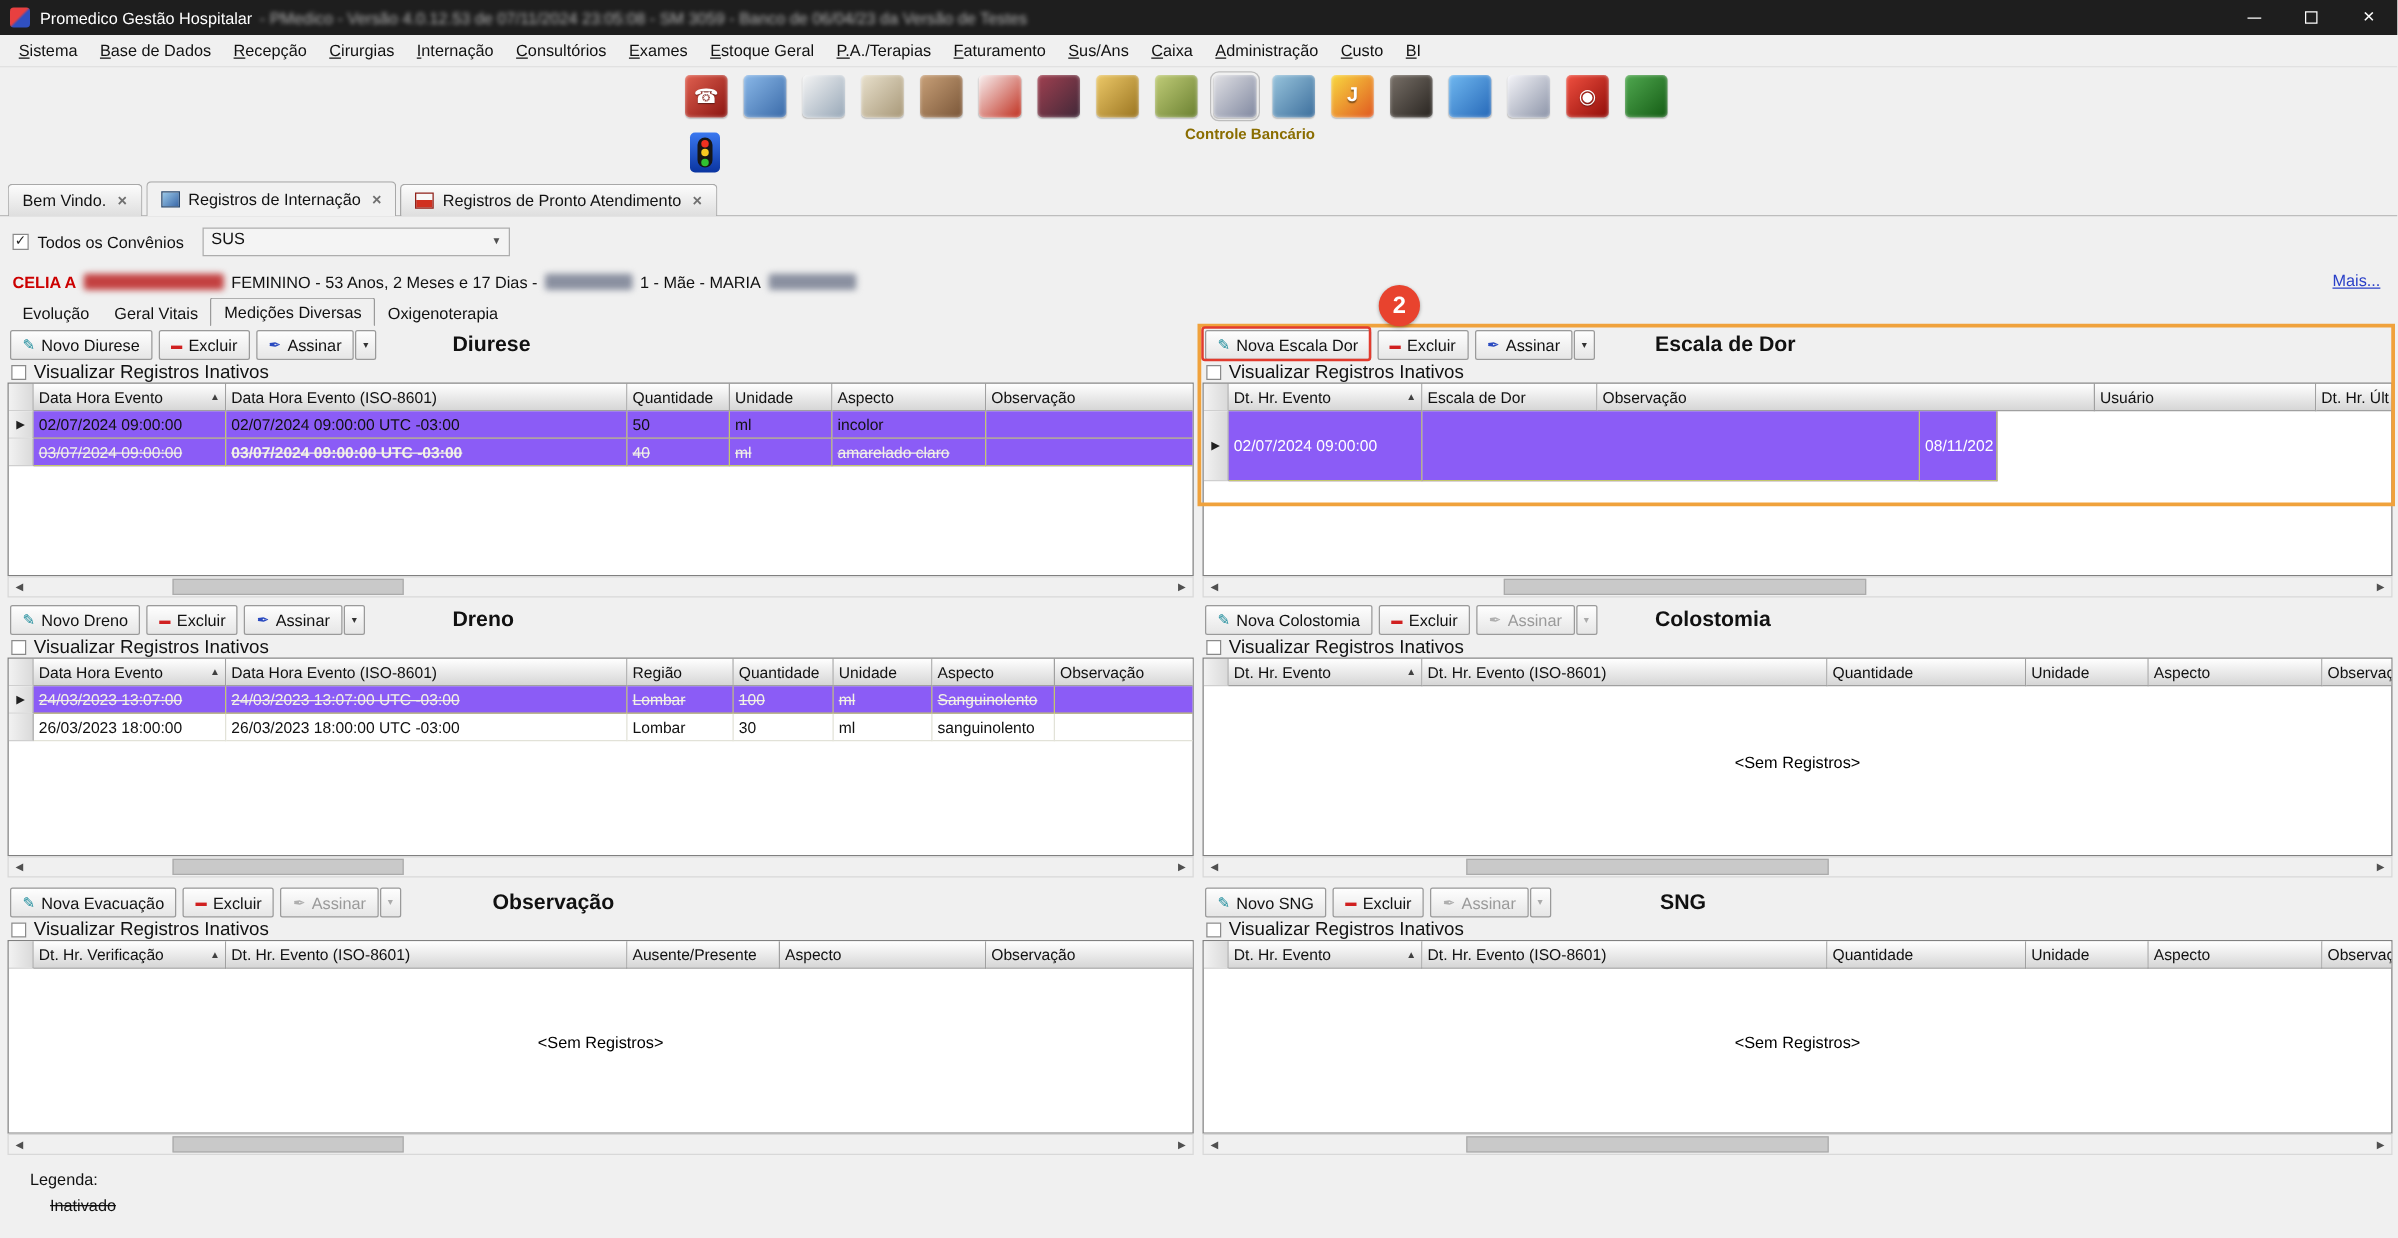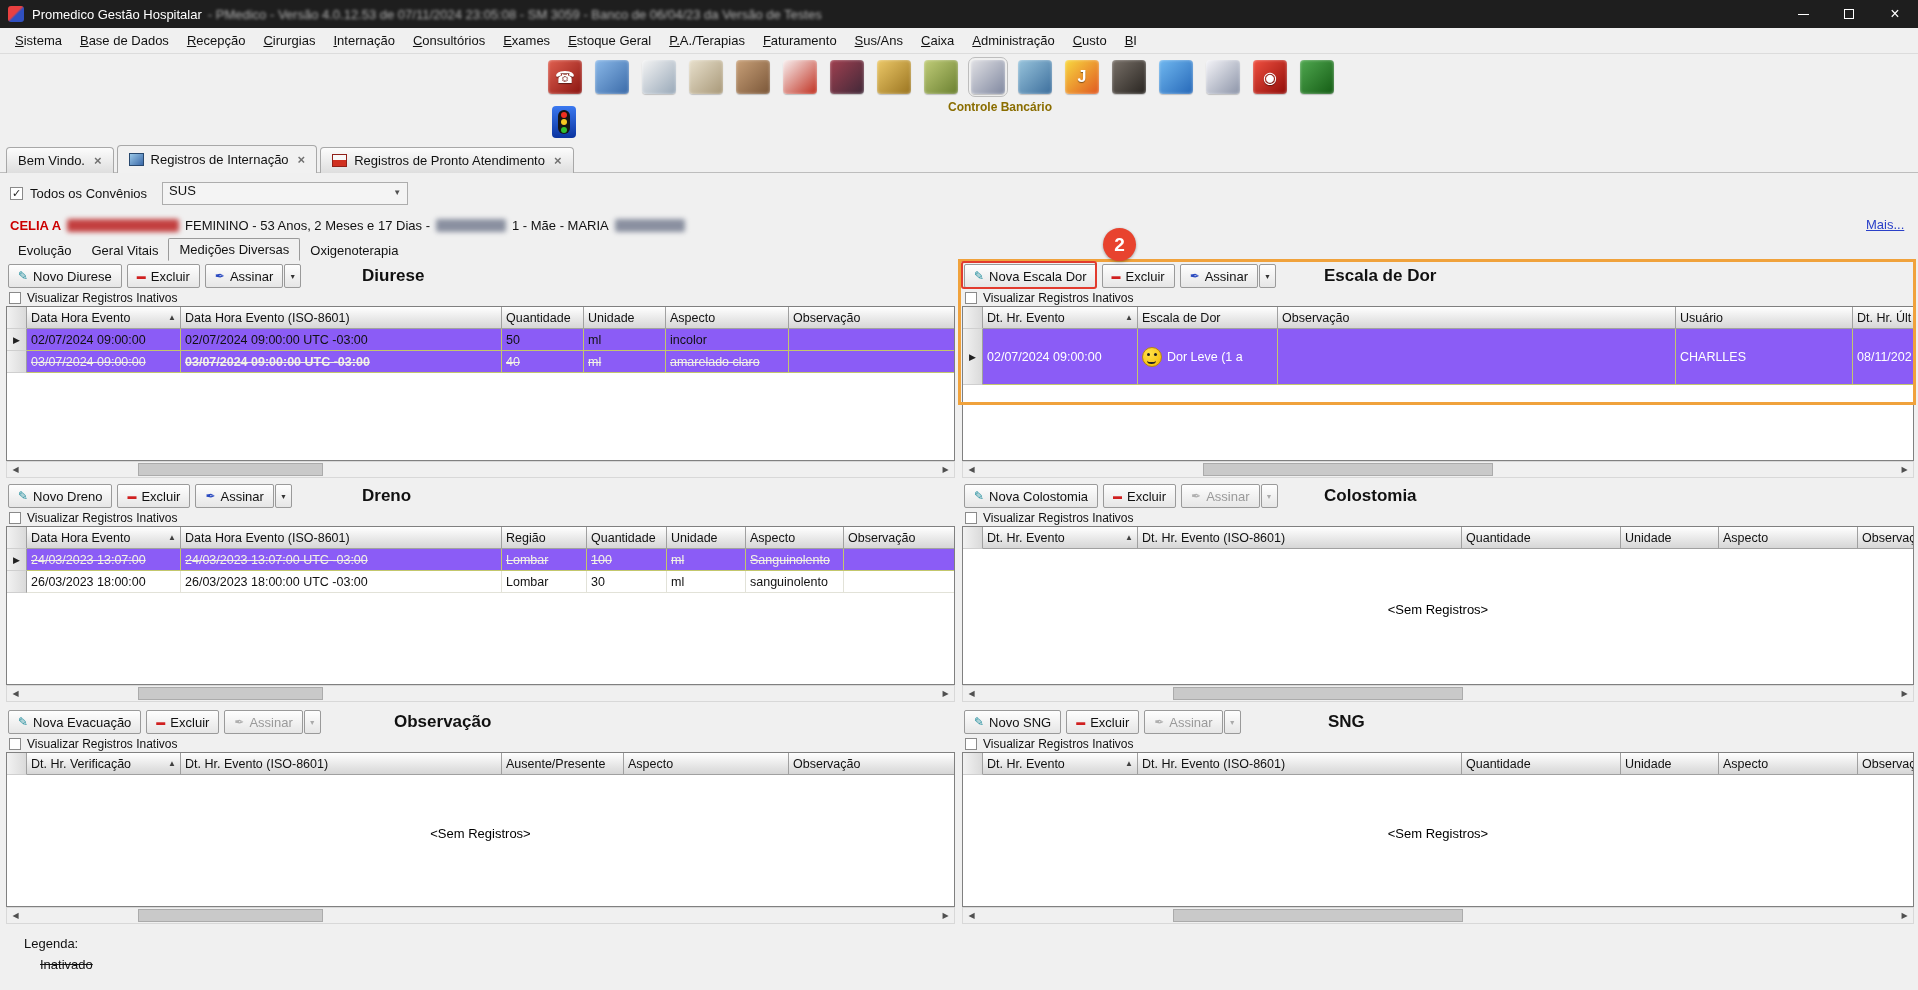--- a/index.html
+++ b/index.html
@@ -80,21 +80,21 @@
   .bicon{font-size:12px;line-height:1}
   .ic-new{color:#1a8a9a}
   .ic-del{color:#d02020;font-weight:bold;font-size:9px}
   .ic-sign{color:#2a4ac0}
   .signwrap{display:flex}
   .dropbtn{width:17px;height:24px;margin-left:1px;border:1px solid #9a9a9a;border-radius:2px;
            background:linear-gradient(180deg,#fefefe,#e6e6e6);display:flex;align-items:center;justify-content:center;
            font-size:7px;color:#333;box-sizing:border-box;cursor:pointer}
   .dropbtn.off{color:#aaa}
   .ptitle{position:absolute;top:4px;font-size:17px;font-weight:bold}
-  .chkrow{position:absolute;left:3px;top:27px;height:17px;display:flex;align-items:center;gap:6px;font-size:12px}
+  .chkrow{position:absolute;left:3px;top:27px;height:17px;display:flex;align-items:center;gap:6px;font-size:15px}
   .cb2{width:12px;height:12px;background:#fff;border:1px solid #8a8a8a;box-sizing:border-box;flex:none}
   .grid{position:absolute;left:0;width:100%;background:#fff;border:1px solid #808080;box-sizing:border-box;overflow:hidden}
   .ghead{display:flex;height:22px}
   .hcell{display:flex;align-items:center;padding:0 4px;box-sizing:border-box;flex:none;
          background:linear-gradient(180deg,#ffffff,#d6d6d6);border-right:1px solid #a0a0a0;
          border-bottom:1px solid #a0a0a0;font-size:12.5px;white-space:nowrap;overflow:hidden}
   .sort{margin-left:auto;font-size:8px;color:#404040;padding-left:4px}
   .grow{display:flex}
   .grow .cell{display:flex;align-items:center;padding:0 4px;box-sizing:border-box;flex:none;font-size:12.5px;
               white-space:nowrap;overflow:hidden;border-right:1px solid #e2e2d8;border-bottom:1px solid #e2e2d8}
@@ -396,29 +396,22 @@
           <span>Dt. Hr. Últ</span>
         </div>
       </div>
       <div class="grow hl wtext" style="height: 56px;">
         <div class="cell rowhdr" style="width: 20px;">
           <span class="cur">▶</span>
         </div>
         <div class="cell" style="width: 155px;">
           <span>02/07/2024 09:00:00</span>
         </div>
-        <div class="cell" style="width: 140px;">
-          <span class="smiley"></span>
-          <span>Dor Leve (1 a</span>
-        </div>
         <div class="cell" style="width: 398px;">
           <span></span>
-        </div>
-        <div class="cell" style="width: 177px;">
-          <span>CHARLLES</span>
         </div>
         <div class="cell" style="width: 62px;">
           <span>08/11/202</span>
         </div>
       </div>
     </div>
     <div class="hscroll">
       <div class="sarrow left">◀</div>
       <div class="sthumb" style="left: 240px; width: 290px;"></div>
       <div class="sarrow right">▶</div>

